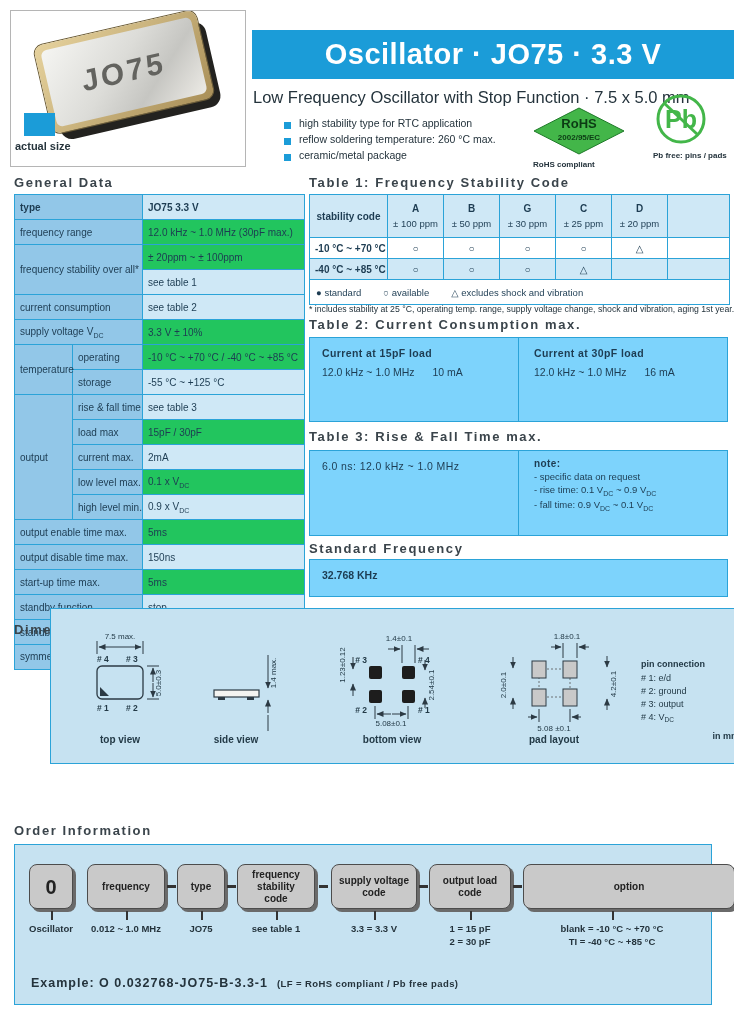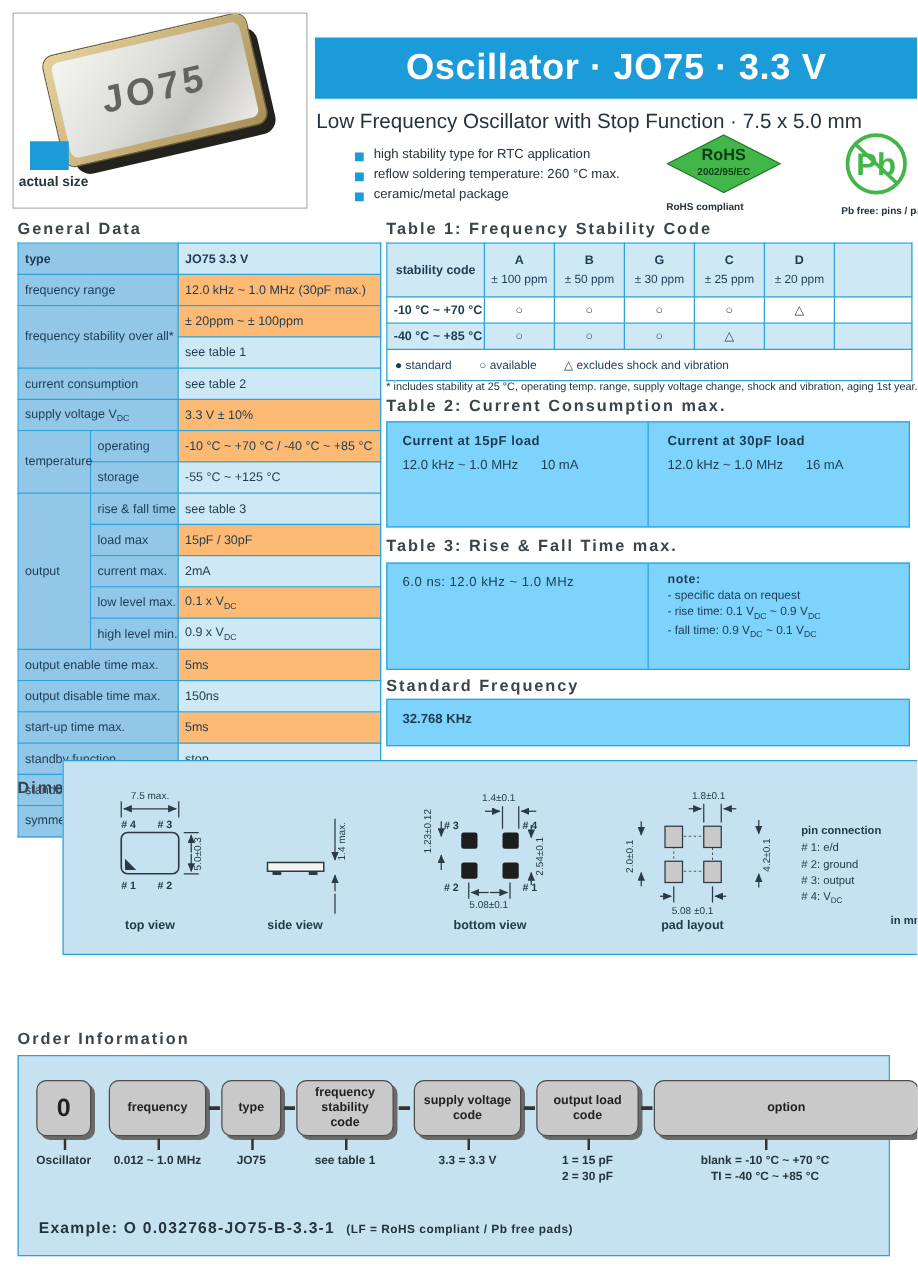--- a/index.html
+++ b/index.html
@@ -23,21 +23,21 @@
   .feat .sq{width:7px;height:7px;background:#1b9cd8;margin-right:8px;flex:0 0 auto;}
   .feat span.txt{font-size:10.5px;color:#24333c;white-space:nowrap;}
   .logo{position:absolute;text-align:left;}
   .logo-cap{font-size:8px;font-weight:bold;color:#24333c;margin-top:1px;white-space:nowrap;}
   .rohs-t1{font-size:13px;font-weight:bold;fill:#0c3b14;}
   .rohs-t2{font-size:8px;font-weight:bold;fill:#0c3b14;}
   
   table.gd{position:absolute;left:14px;top:194px;width:290px;border-collapse:collapse;table-layout:fixed;border:1.5px solid #2ba3d8;}
   table.gd td{border:1px solid #2ba3d8;font-size:10px;padding:2px 5px;height:20px;white-space:nowrap;vertical-align:middle;color:#1d3c52;}
   table.gd td.lab,table.gd td.sub{background:#92c7e8;}
-  table.gd td.val{background:#fdba74;}
+  table.gd td.val{background:#22c55e;}
   table.gd td.val.shade{background:#cfe8f6;}
   table.gd td.b{font-weight:bold;}
   table.gd sub, .infobox sub{font-size:7px;}
   
   table.t1{position:absolute;left:309px;top:194px;width:420px;border-collapse:collapse;table-layout:fixed;border:1.5px solid #2ba3d8;}
   table.t1 th,table.t1 td{border:1px solid #2ba3d8;font-size:10px;color:#1d3c52;vertical-align:middle;text-align:center;}
   table.t1 th{background:#cfe8f6;font-weight:bold;height:40px;}
   table.t1 th .ppm{font-weight:normal;font-size:9.5px;margin-top:4px;}
   table.t1 td.rowlab{font-weight:bold;text-align:left;padding-left:5px;white-space:nowrap;}
   table.t1 tr.dr{height:21px;}
@@ -114,21 +114,21 @@
 
   <div class="logo" style="left:533px;top:107px;width:98px;">
     <svg width="92" height="48" viewBox="0 0 92 48">
       <polygon points="46,1 91,24 46,47 1,24" fill="#43b649" stroke="#1e7a28" stroke-width="1"></polygon>
       <text x="46" y="21" text-anchor="middle" class="rohs-t1">RoHS</text>
       <text x="46" y="33" text-anchor="middle" class="rohs-t2">2002/95/EC</text>
     </svg>
     <div class="logo-cap">RoHS compliant</div>
   </div>
 
-  <div class="logo" style="left:653px;top:104px;width:62px;margin-left:20px;">
+  <div class="logo" style="left:653px;top:92px;width:62px;">
     <svg width="56" height="54" viewBox="0 0 56 54">
       <circle cx="28" cy="27" r="23" fill="none" stroke="#43b649" stroke-width="3"></circle>
       <text x="28" y="36" text-anchor="middle" style="font-size:25px;font-weight:bold;fill:#43b649;">Pb</text>
       <line x1="11" y1="11" x2="45" y2="43" stroke="#43b649" stroke-width="3"></line>
     </svg>
     <div class="logo-cap">Pb free: pins / pads</div>
   </div>
 
   <div class="hsec" style="left:14px;top:175px;">General Data</div>
   <table class="gd">

